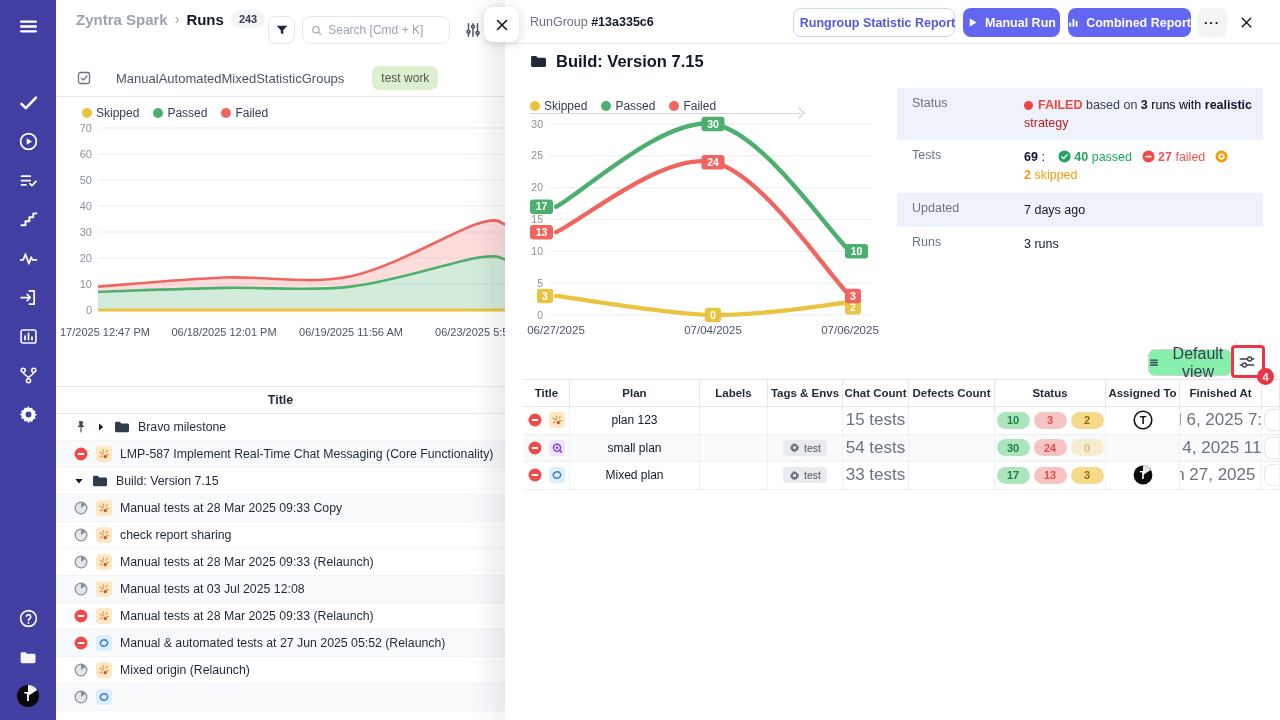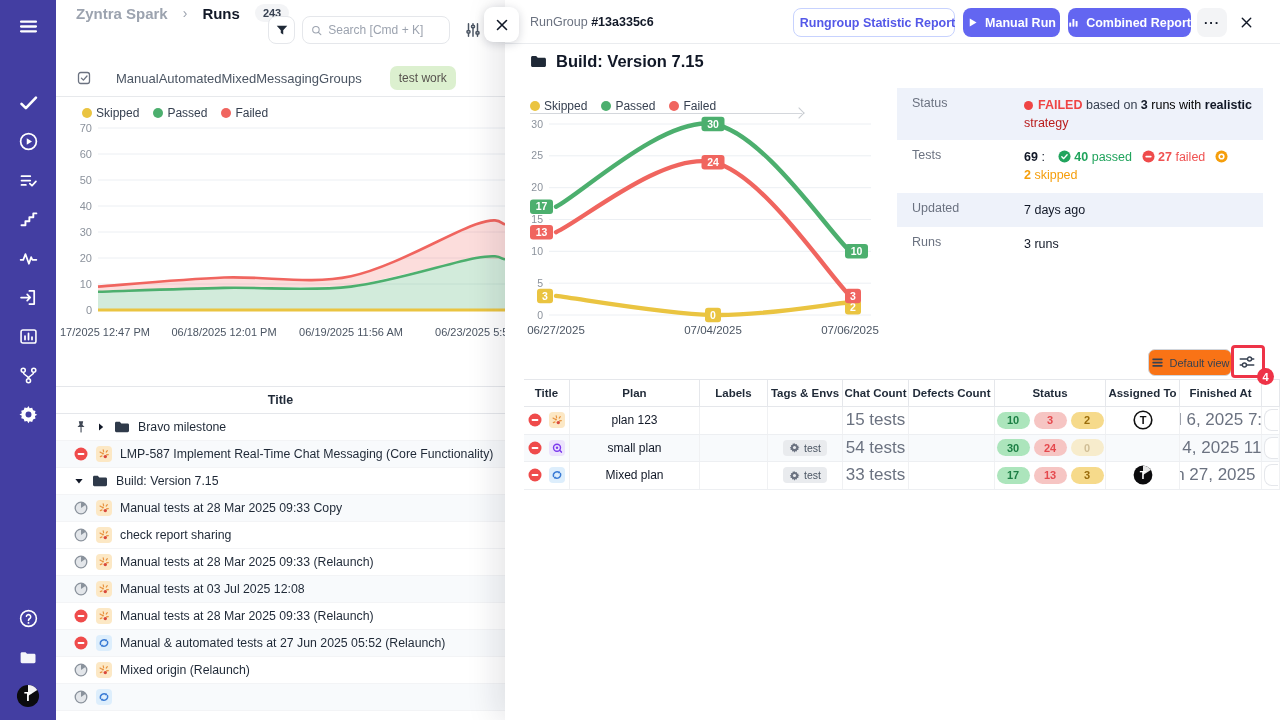--- a/index.html
+++ b/index.html
@@ -15,21 +15,21 @@
   .side-btn{width:24px;height:24px;margin-top:15px;display:flex;align-items:center;justify-content:center}
   .side-btn:first-child{margin-top:14px}
   .side-btn.gap{margin-top:52px}
   .side-btn svg{width:21px;height:21px}
   .side-spacer{flex:1}
   .side-btn.avatar svg{width:26px;height:26px}
 
   
   .left-panel{position:absolute;left:56px;top:0;width:449px;height:720px;background:#fff;overflow:hidden}
   .lp-header{position:absolute;left:0;top:0;width:100%;height:60px}
-  .breadcrumb{position:absolute;left:20px;top:4px;display:flex;align-items:center;gap:15px;font-size:15px;white-space:nowrap}
+  .breadcrumb{position:absolute;left:20px;top:10px;display:flex;align-items:center;gap:7px;font-size:15px;white-space:nowrap}
   .bc-project{color:#9CA3AF;font-weight:600}
   .bc-sep{color:#9CA3AF;font-size:14px}
   .bc-page{color:#111827;font-weight:700}
   .bc-count{background:#F3F4F6;color:#374151;font-size:11px;font-weight:600;border-radius:10px;padding:3px 8px}
   .filter-btn{position:absolute;left:212px;top:16px;width:27px;height:28px;border:1px solid #E5E7EB;
     border-radius:8px;background:#fff;display:flex;align-items:center;justify-content:center}
   .search-box{position:absolute;left:246px;top:16px;width:148px;height:28px;border:1px solid #E5E7EB;border-radius:8px;
     background:#fff;display:flex;align-items:center;padding:0 8px;gap:6px}
   .search-box input{border:none;outline:none;width:100%;font-size:12px;color:#374151;background:transparent}
   .search-box input::placeholder{color:#9CA3AF}
@@ -84,21 +84,21 @@
   .d-label{width:112px;color:#6B7280;flex:0 0 auto}
   .d-value{width:238px;color:#111827;line-height:1.45}
   .st-dot{display:inline-block;width:9px;height:9px;border-radius:50%;background:#EF4444;margin-right:5px;vertical-align:-1px}
   .failed-txt{color:#EF4444;font-weight:700}
   .ico13{width:13px;height:13px;display:inline-block;vertical-align:-2px;margin:0 3px 0 10px}
   .grn{color:#21A45D}.red{color:#F05252}.org{color:#F59E0B}
   .num{font-weight:700}
 
   .toolbar{position:absolute;left:0;top:345px;width:775px;height:34px}
   .view-btn{position:absolute;left:643px;top:4px;width:84px;height:27px;border:1px solid #D1D5DB;border-radius:7px;
-    background:#f97316;display:flex;align-items:center;justify-content:center;gap:6px;font-size:11px;color:#374151}
+    background:#86efac;display:flex;align-items:center;justify-content:center;gap:6px;font-size:16px;color:#374151}
   .hslider-btn{position:absolute;left:733px;top:8px;width:18px;height:18px}
   .anno-rect{position:absolute;left:726px;top:0px;width:34px;height:33px;border:3px solid #EE3347;border-radius:4px;z-index:20;pointer-events:none}
   .anno-badge{position:absolute;left:752px;top:23px;width:17px;height:17px;border-radius:50%;background:#EE3347;color:#fff;
     font-size:11px;font-weight:700;display:flex;align-items:center;justify-content:center;z-index:21}
 
   .rp-table{position:absolute;left:19px;top:379px;width:756px}
   .thead{display:flex;height:28px;border-top:1px solid #E5E7EB;border-bottom:1px solid #E5E7EB}
   .th{display:flex;align-items:center;justify-content:center;font-size:11.5px;font-weight:700;color:#1F2937;
     border-right:1px solid #E5E7EB;white-space:nowrap;overflow:hidden}
   .trow{display:flex;height:27.5px;border-bottom:1px solid #EDEFF2}
@@ -244,21 +244,21 @@
 
     <div class="tabs-row">
       <svg width="16" height="16" viewBox="0 0 16 16">
         <rect x="2.5" y="2.5" width="11" height="11" rx="2.2" stroke="#6B7280" stroke-width="1.3" fill="none"></rect>
         <path d="M5.4 8.1l2 2L11 6" stroke="#6B7280" stroke-width="1.3" fill="none" stroke-linecap="round" stroke-linejoin="round"></path>
       </svg>
       <span id="tabs-slot" style="display:flex;">
           <span class="tab">Manual</span>
           <span class="tab">Automated</span>
           <span class="tab">Mixed</span>
-          <span class="tab">Messaging</span>
+          <span class="tab">Statistic</span>
           <span class="tab">Groups</span>
         </span>
       <span class="tab-pill">test work</span>
     </div>
 
     <div class="lp-legend" id="lp-legend">
         <span style="background: rgb(255, 255, 255);"><i class="dot" style="background: rgb(234, 196, 65);"></i><span>Skipped</span></span>
         <span style="background: rgb(255, 255, 255);"><i class="dot" style="background: rgb(76, 175, 110);"></i><span>Passed</span></span>
         <span style="background: rgb(255, 255, 255);"><i class="dot" style="background: rgb(240, 101, 95);"></i><span>Failed</span></span>
       </div>

